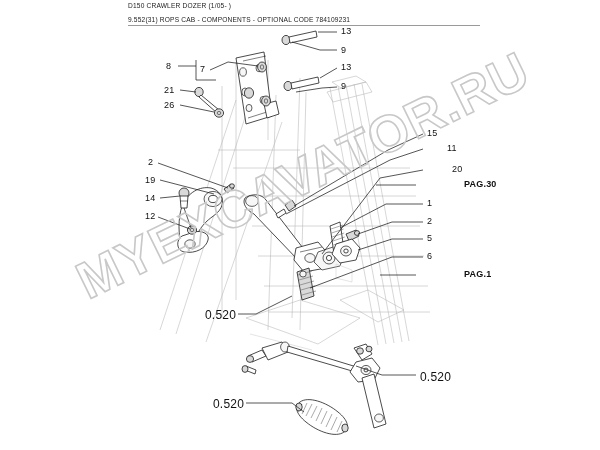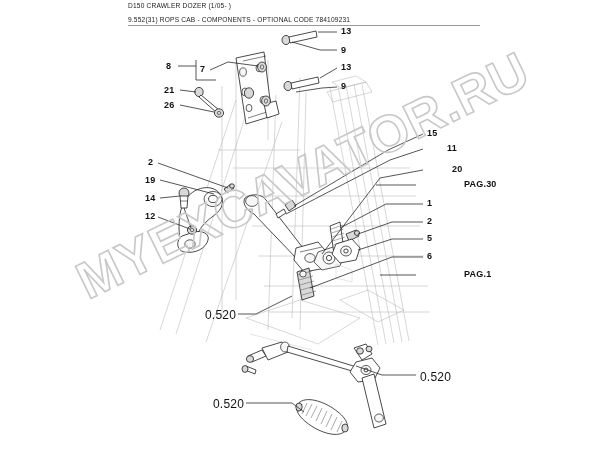--- a/index.html
+++ b/index.html
@@ -7,21 +7,21 @@
        font-family:"Liberation Sans", sans-serif;color:#1a1a1a;}
   #page{position:relative;width:600px;height:450px;background:#fff;}
 
   
   .hdr{position:absolute;left:128px;top:2px;width:360px;}
   .hdr .line1{font-size:6.6px;letter-spacing:.18px;white-space:nowrap;color:#1b1b1b;}
   .hdr .line2{font-size:6.6px;letter-spacing:.18px;white-space:nowrap;color:#1b1b1b;margin-top:7px;}
   .hdr-rule{position:absolute;left:128px;top:25px;width:352px;height:1px;background:#9a9a9a;}
 
   
-  .lbl{position:absolute;font-size:9px;font-weight:bold;color:#111;letter-spacing:.2px;white-space:nowrap;}
+  .lbl{position:absolute;font-size:9px;font-weight:normal;color:#111;letter-spacing:.2px;white-space:nowrap;}
   .lbl.pag{font-weight:bold;margin-left:44px;}
   .lbl.dim{font-weight:normal;font-size:12px;}
 
   
   svg.layer{position:absolute;left:0;top:0;width:600px;height:450px;}
   .ln{stroke:#1d1d1d;stroke-width:.75;fill:none;}
   .ln2{stroke:#2a2a2a;stroke-width:.6;fill:none;}
   .thin{stroke:#555;stroke-width:.5;fill:none;}
   .part{stroke:#1d1d1d;stroke-width:.8;fill:#ffffff;}
   .partl{stroke:#1d1d1d;stroke-width:.7;fill:#f7f7f7;}

